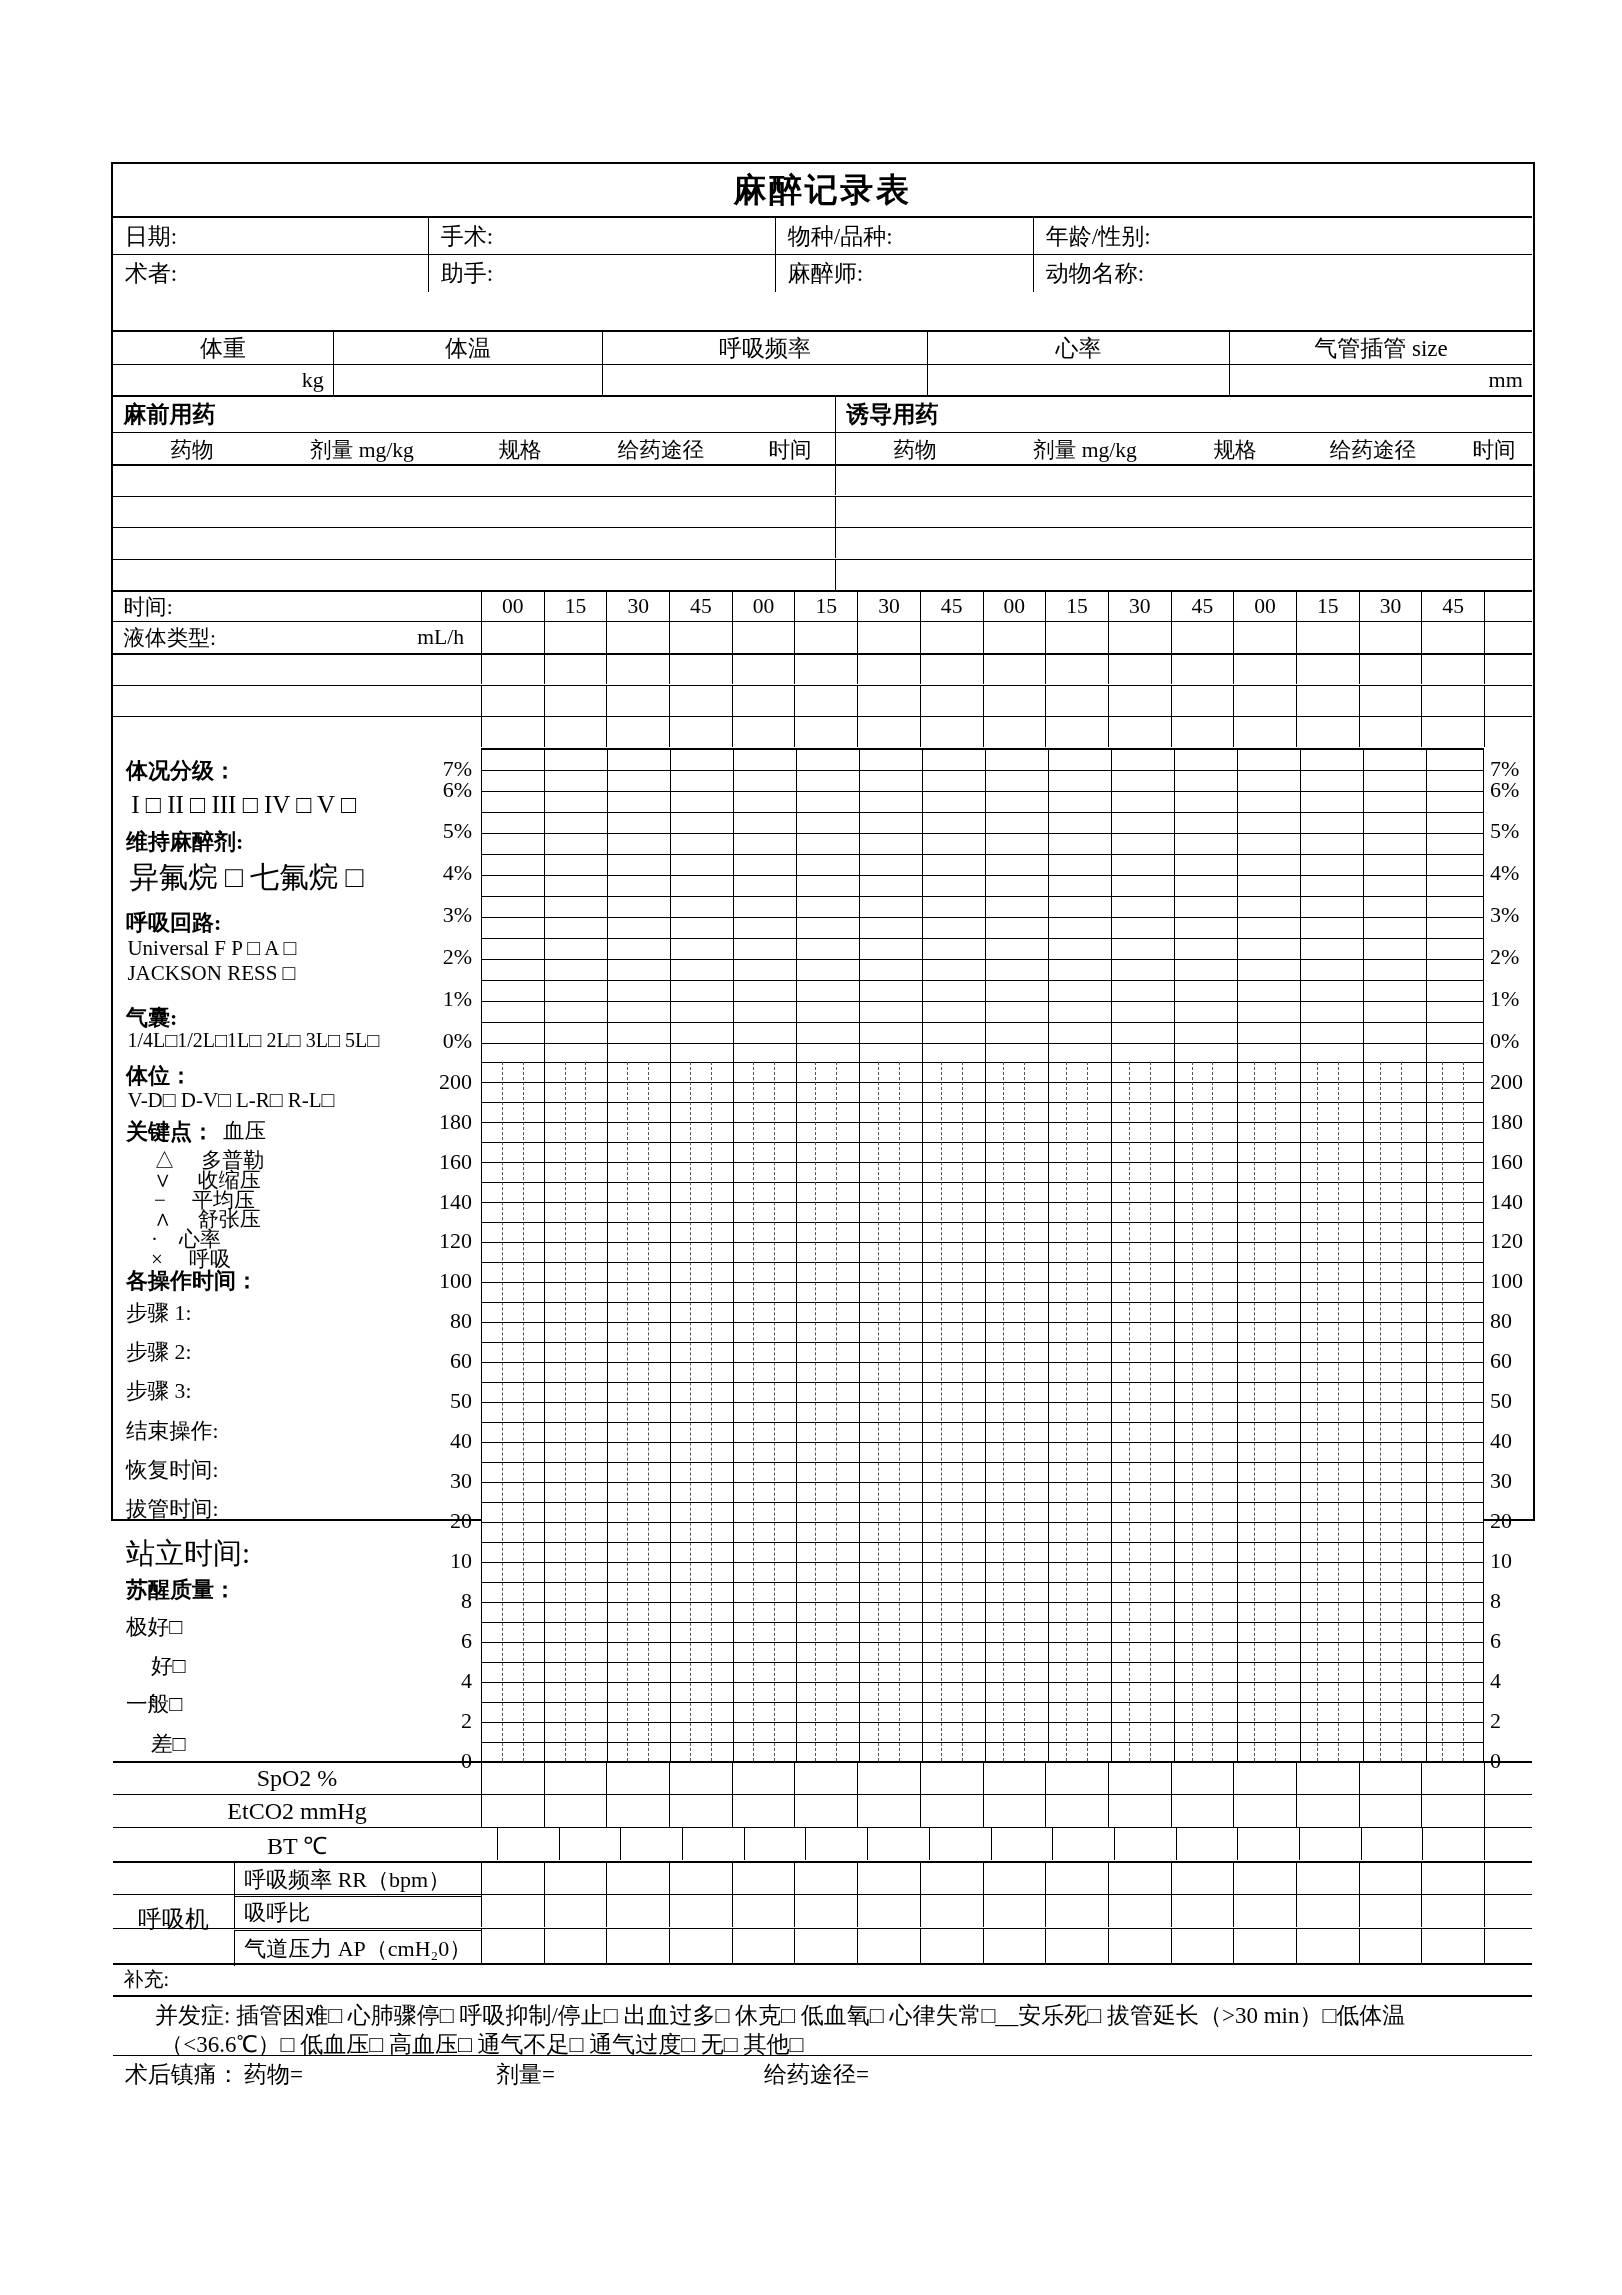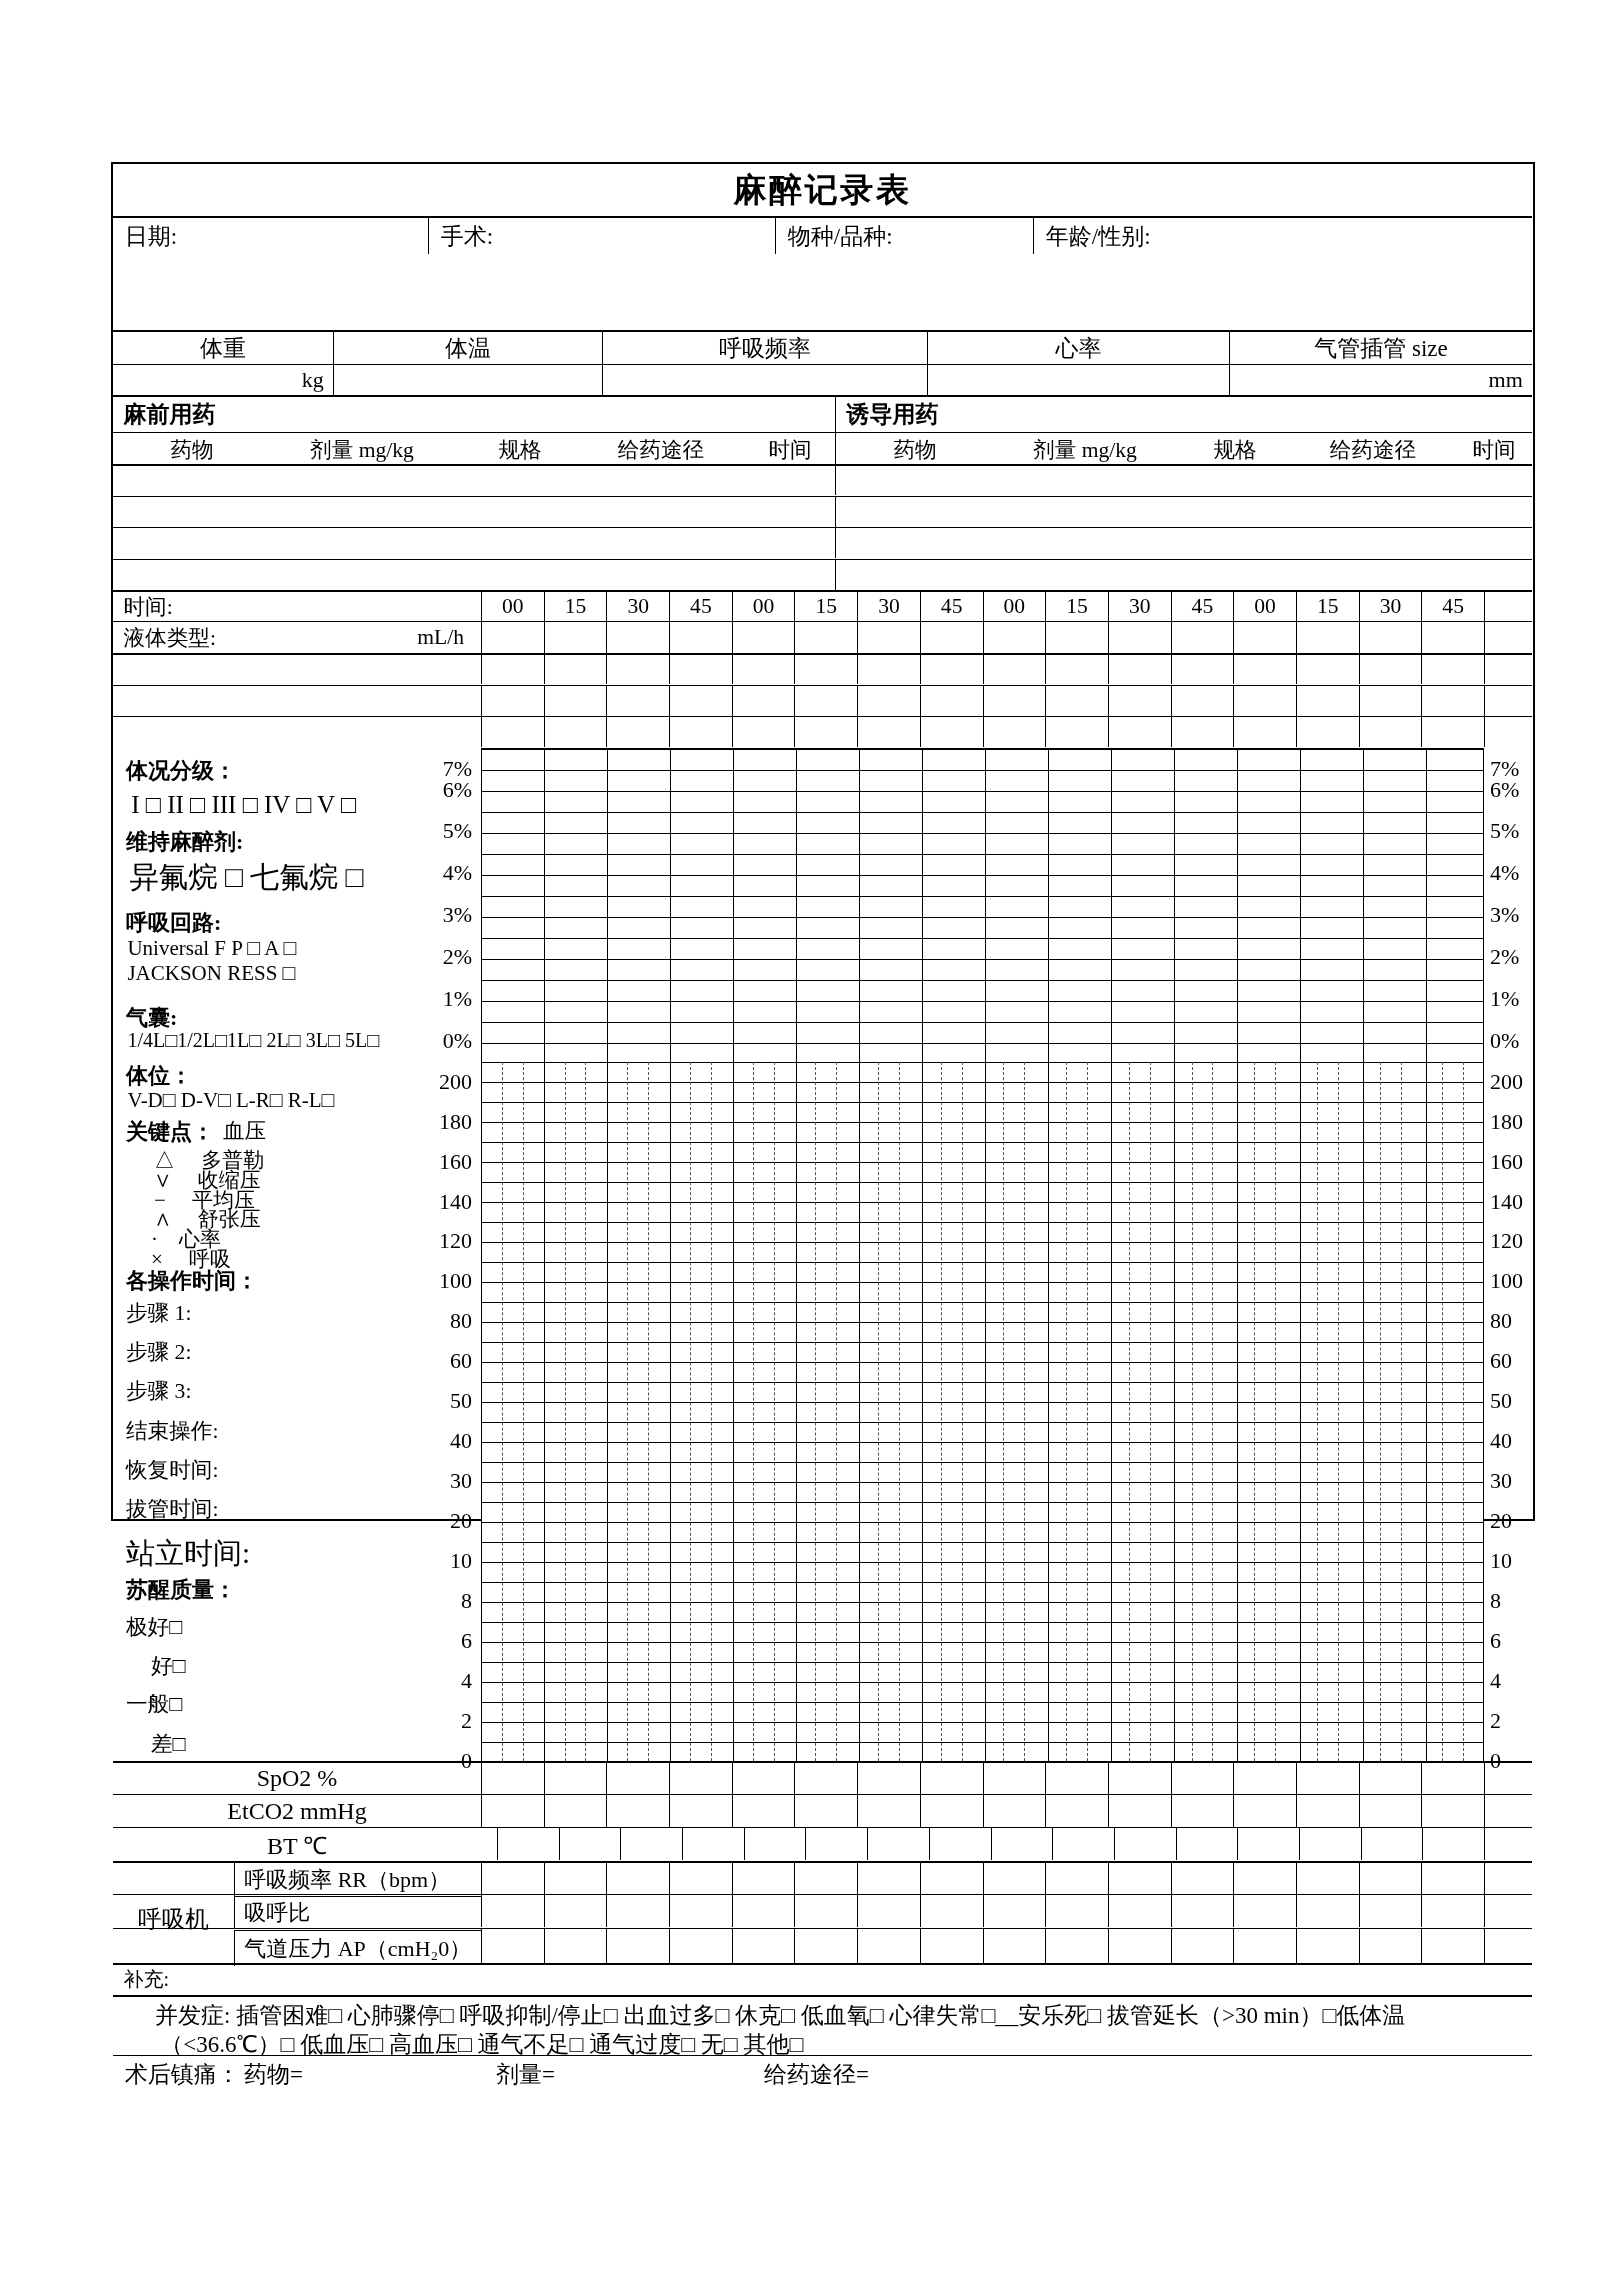--- a/index.html
+++ b/index.html
@@ -69,20 +69,26 @@
 
       <div class="row first title-row" style="top:0;height:52px;">
         <div class="title">麻醉记录表</div>
       </div>
 
       <div class="row thick" style="top:52px;height:38px;">
         <div class="info-cell c0" style="width:315px;">日期:</div>
         <div class="info-cell" style="width:347px;">手术:</div>
         <div class="info-cell" style="width:258px;">物种/品种:</div>
         <div class="info-cell" style="flex:1;">年龄/性别:</div>
+      </div>
+      <div class="row" style="top:90px;height:38px;">
+        <div class="info-cell c0" style="width:315px;">术者:</div>
+        <div class="info-cell" style="width:347px;">助手:</div>
+        <div class="info-cell" style="width:258px;">麻醉师:</div>
+        <div class="info-cell" style="flex:1;">动物名称:</div>
       </div>
 
       <div class="row thick" style="top:166px;height:34px;">
         <div class="hdr-cell c0" style="width:220px;">体重</div>
         <div class="hdr-cell" style="width:269px;">体温</div>
         <div class="hdr-cell" style="width:325px;">呼吸频率</div>
         <div class="hdr-cell" style="width:302px;">心率</div>
         <div class="hdr-cell" style="flex:1;">气管插管 size</div>
       </div>
       <div class="row" style="top:200px;height:31px;">

